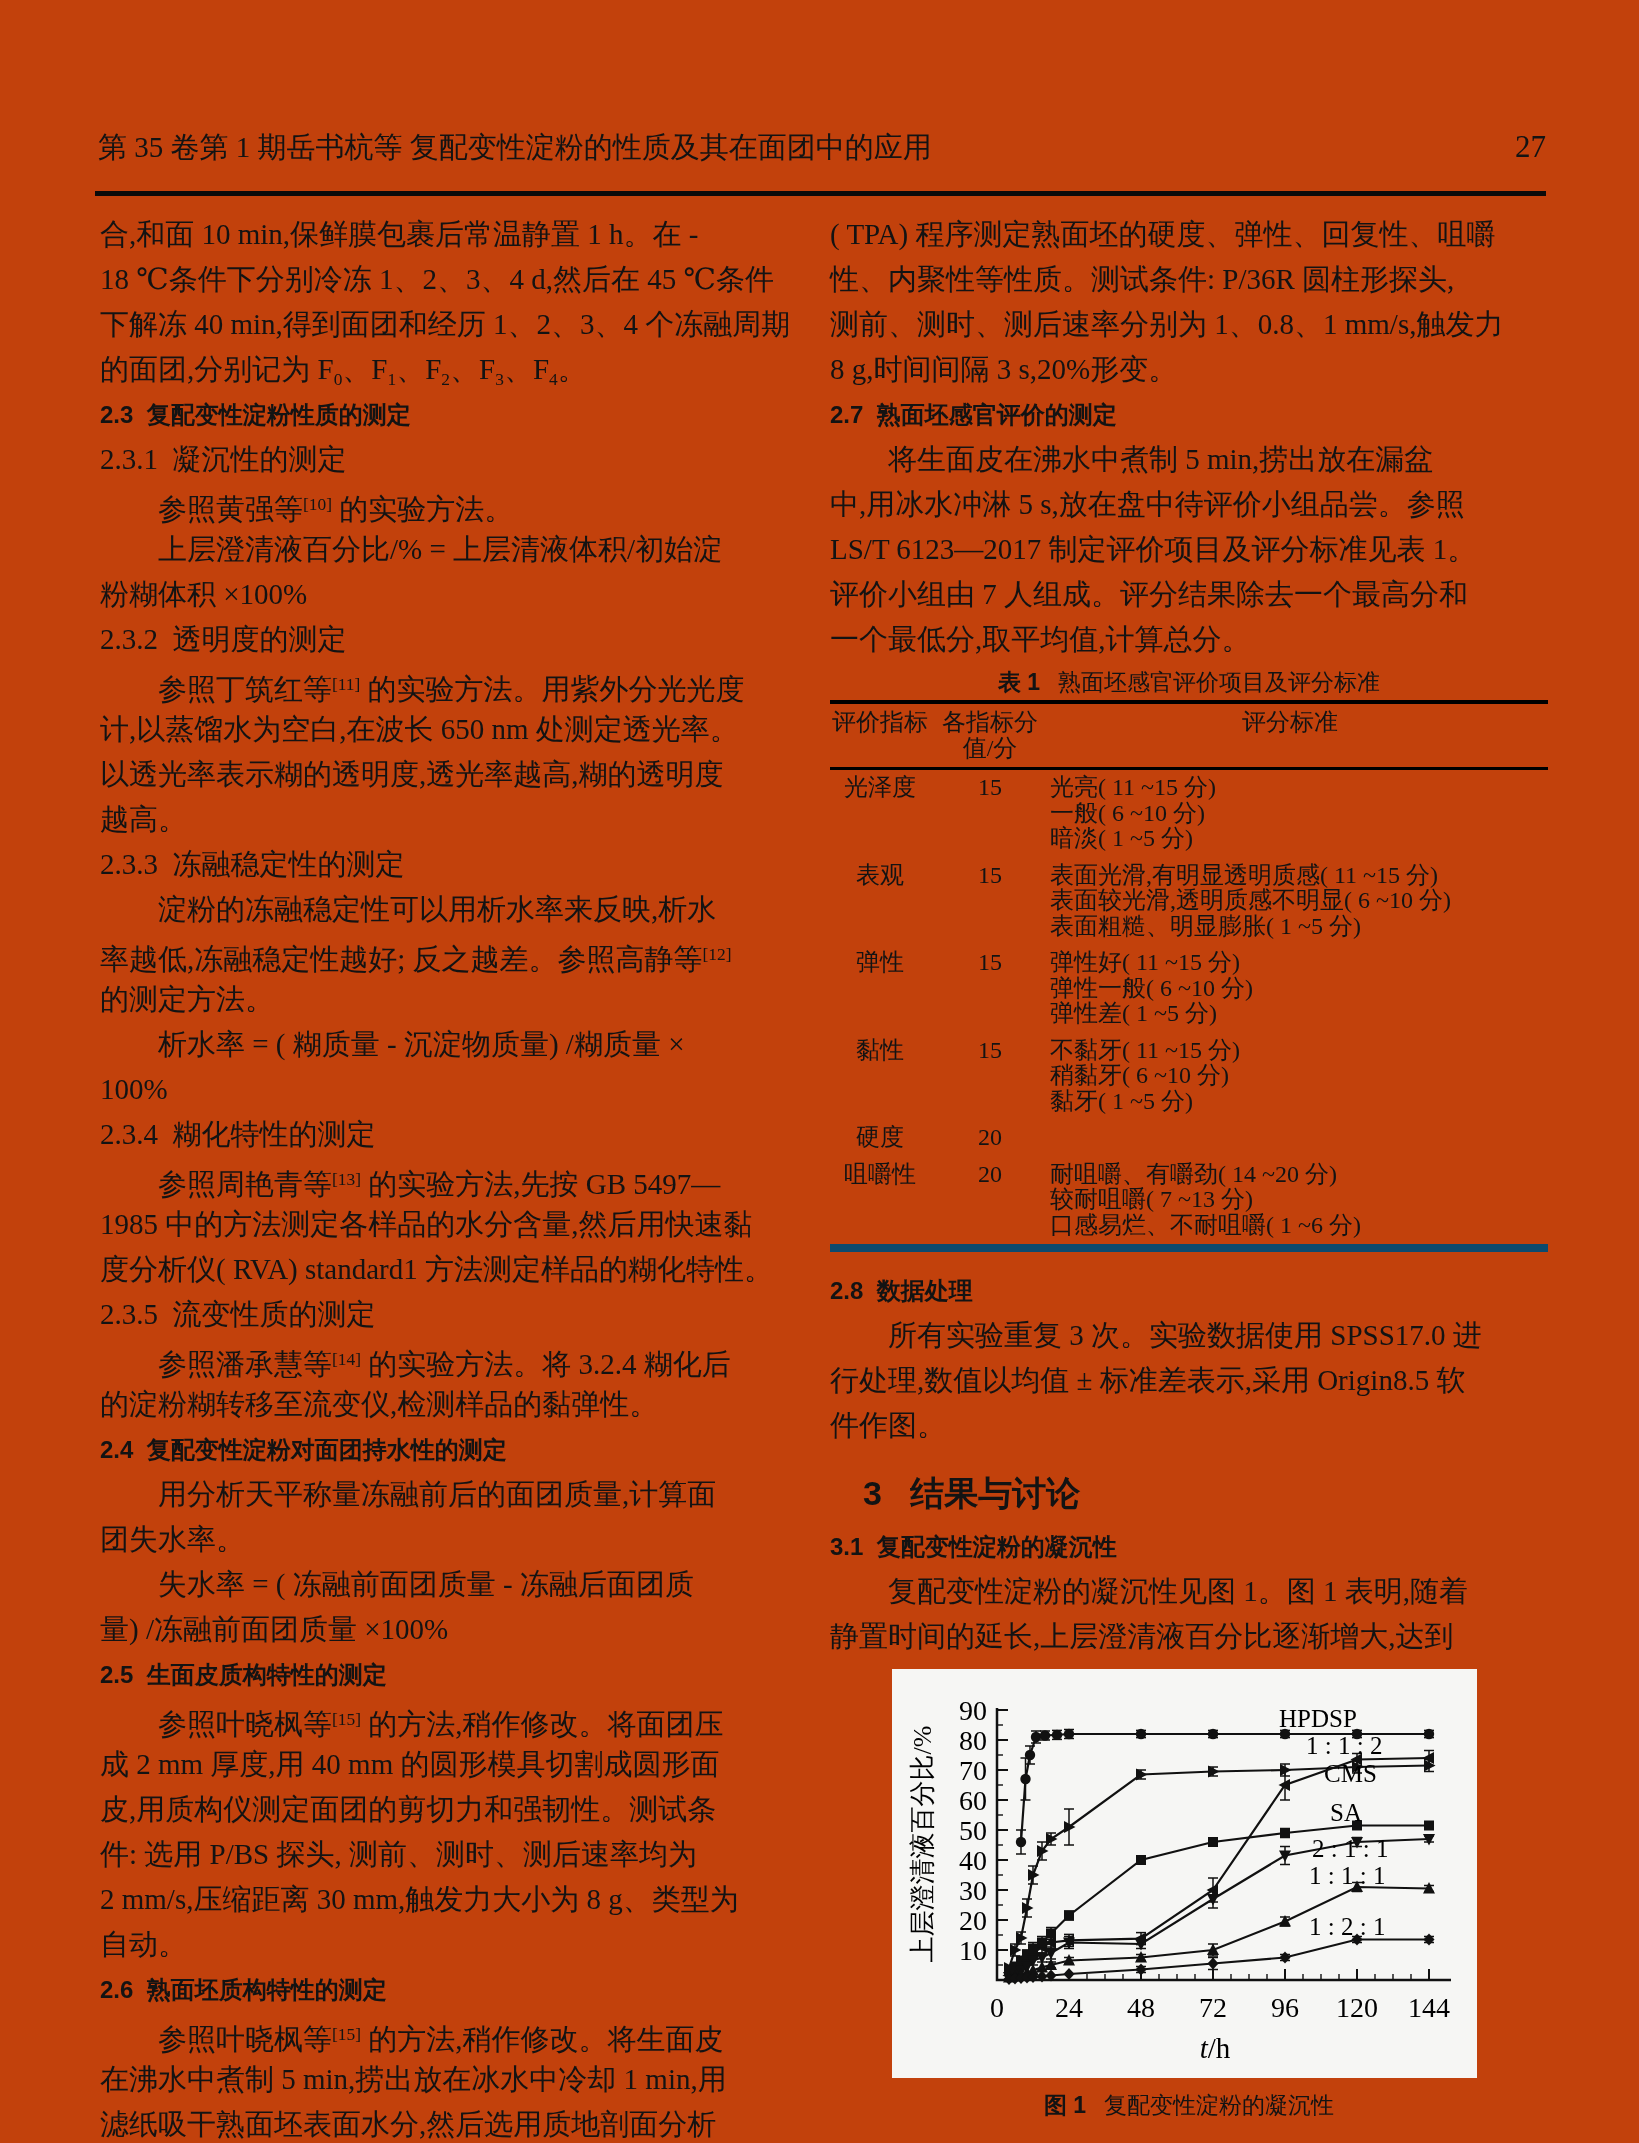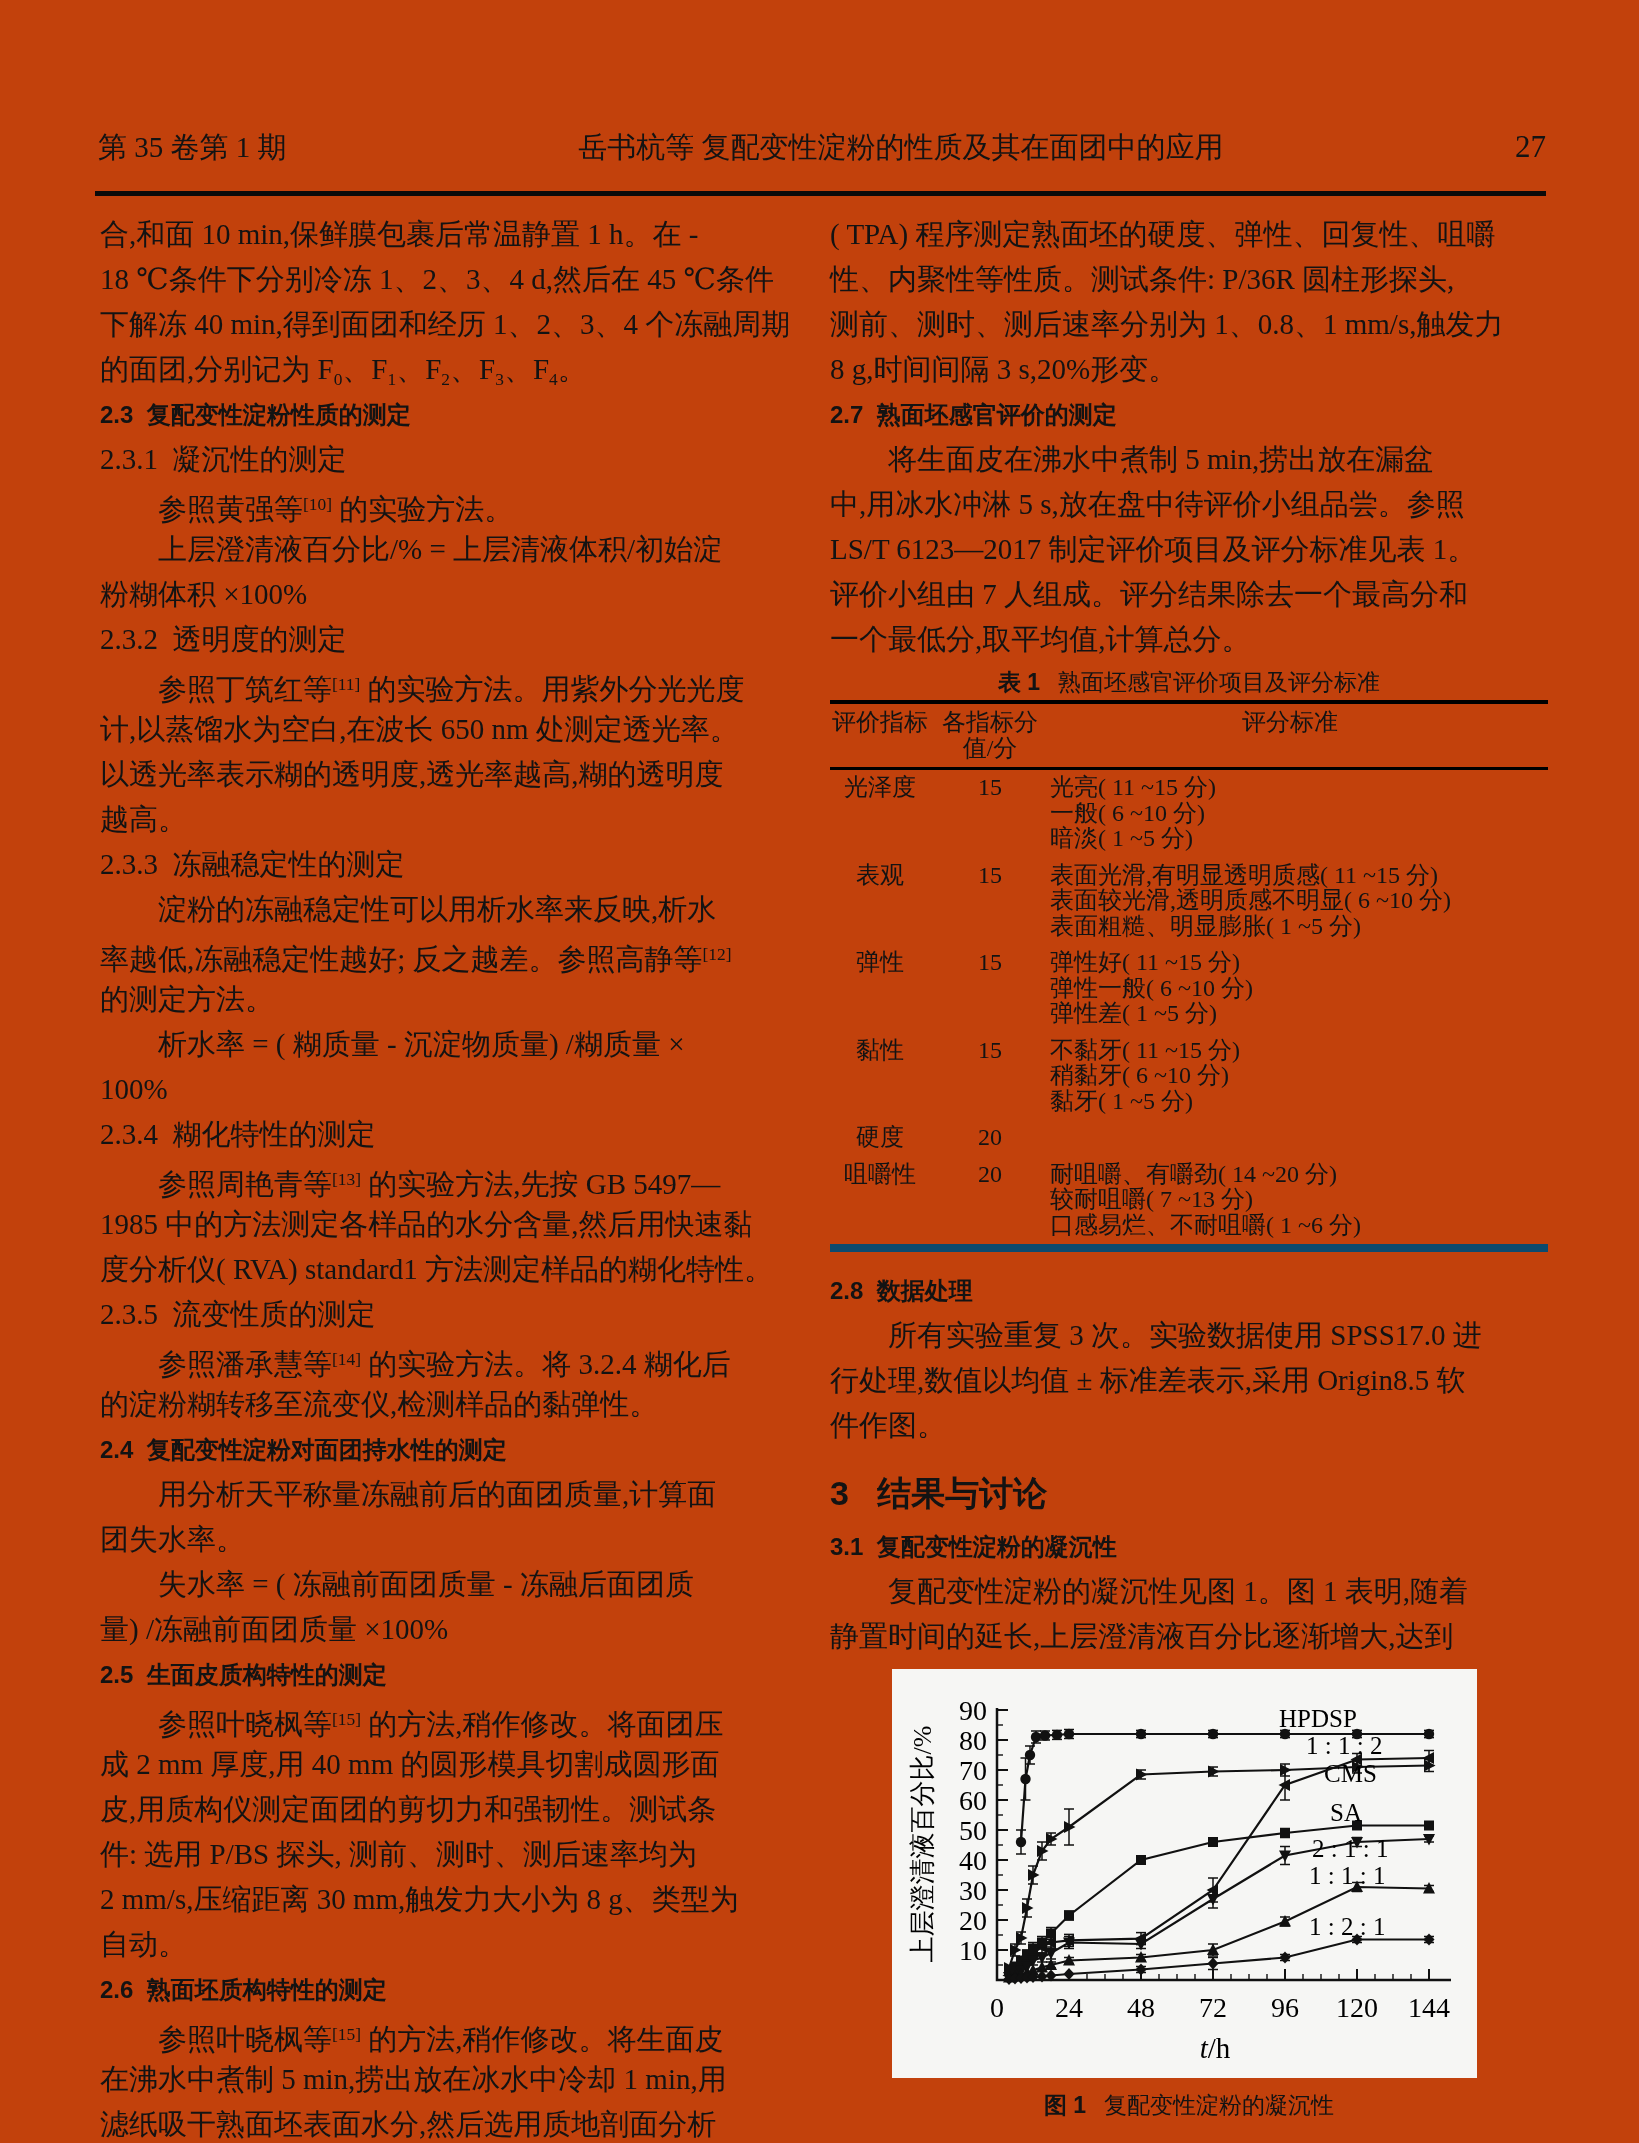--- a/index.html
+++ b/index.html
@@ -1,30 +1,30 @@
 <!DOCTYPE html>
 <html><head>
 <meta charset="utf-8">
 <style>
   html,body{margin:0;padding:0;background:#d9d9d9;}
   .page{position:relative;width:1639px;height:2143px;background:#c2410c;overflow:hidden;
         font-family:"Liberation Serif","DejaVu Serif",serif;color:#131313;}
   .pg-header{position:absolute;top:128px;left:98px;width:1448px;display:grid;
              grid-template-columns:auto 1fr auto;align-items:baseline;font-size:29px;}
-  .pg-header .ctr{text-align:center;}
+  .pg-header .ctr{text-align:left;}
   .pg-header .pgnum{font-size:31px;}
   .rule{position:absolute;top:191px;left:95px;width:1451px;height:5px;background:#0a0a0a;}
   .col{position:absolute;top:212px;width:720px;}
   .col-left{left:100px;}
   .col-right{left:830px;width:718px;}
   .line{height:45px;line-height:45px;font-size:29px;white-space:pre;}
   .line.bi{padding-left:58px;}
   .line.hb{font-family:"Liberation Sans","DejaVu Sans",sans-serif;font-weight:700;font-size:24px;}
   .line.big{font-family:"Liberation Sans","DejaVu Sans",sans-serif;font-weight:600;
-            font-size:34px;height:62px;line-height:62px;margin-top:14px;}
+            font-size:34px;height:62px;line-height:62px;margin-top:14px;margin-left:33px;}
   .line sup{font-size:0.6em;vertical-align:9px;}
   .line sub{font-size:0.6em;vertical-align:-6px;}
   
   .tbl-block{margin-top:2px;}
   .tbl-title{text-align:center;font-size:23px;height:36px;line-height:36px;}
   .tbl-title b{font-family:"Liberation Sans","DejaVu Sans",sans-serif;}
   .gap2{display:inline-block;width:18px;}
   .tbl{border-top:4px solid #000;border-bottom:8px solid #0c4a6e;font-size:24px;}
   .tbl-head{display:grid;grid-template-columns:100px 120px 1fr;border-bottom:3px solid #000;
             padding:5px 0 6px;line-height:26px;}

